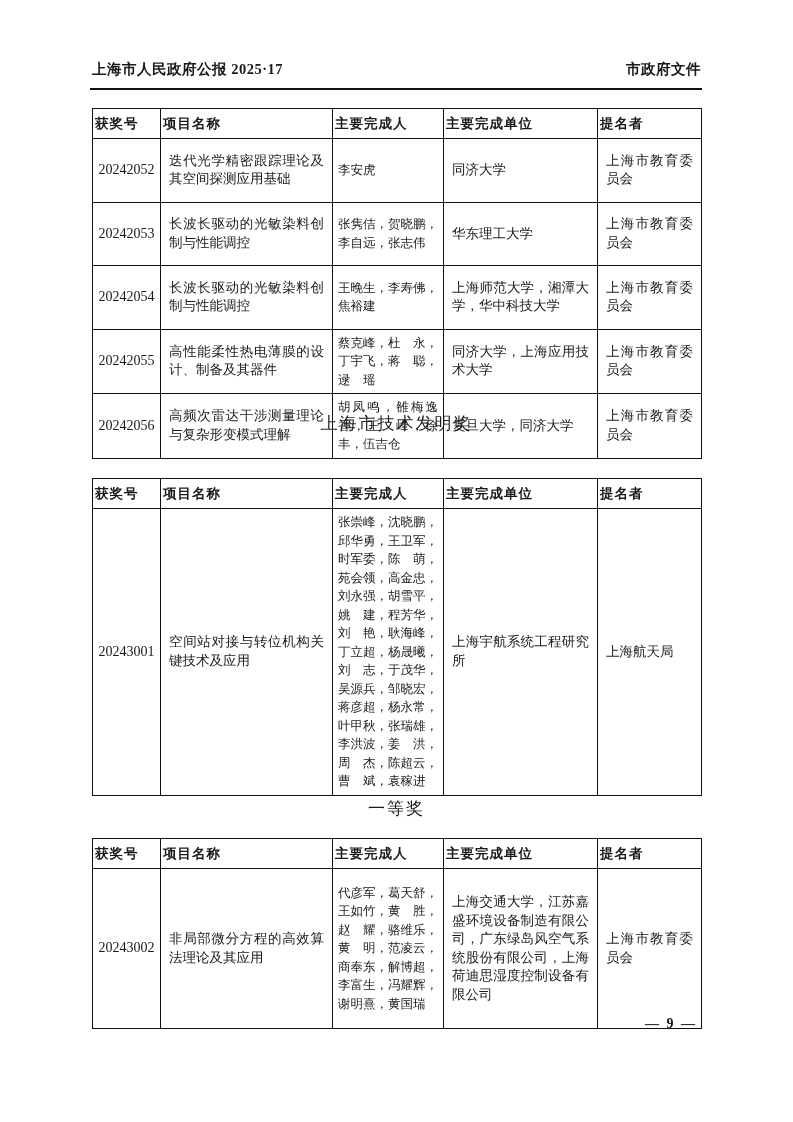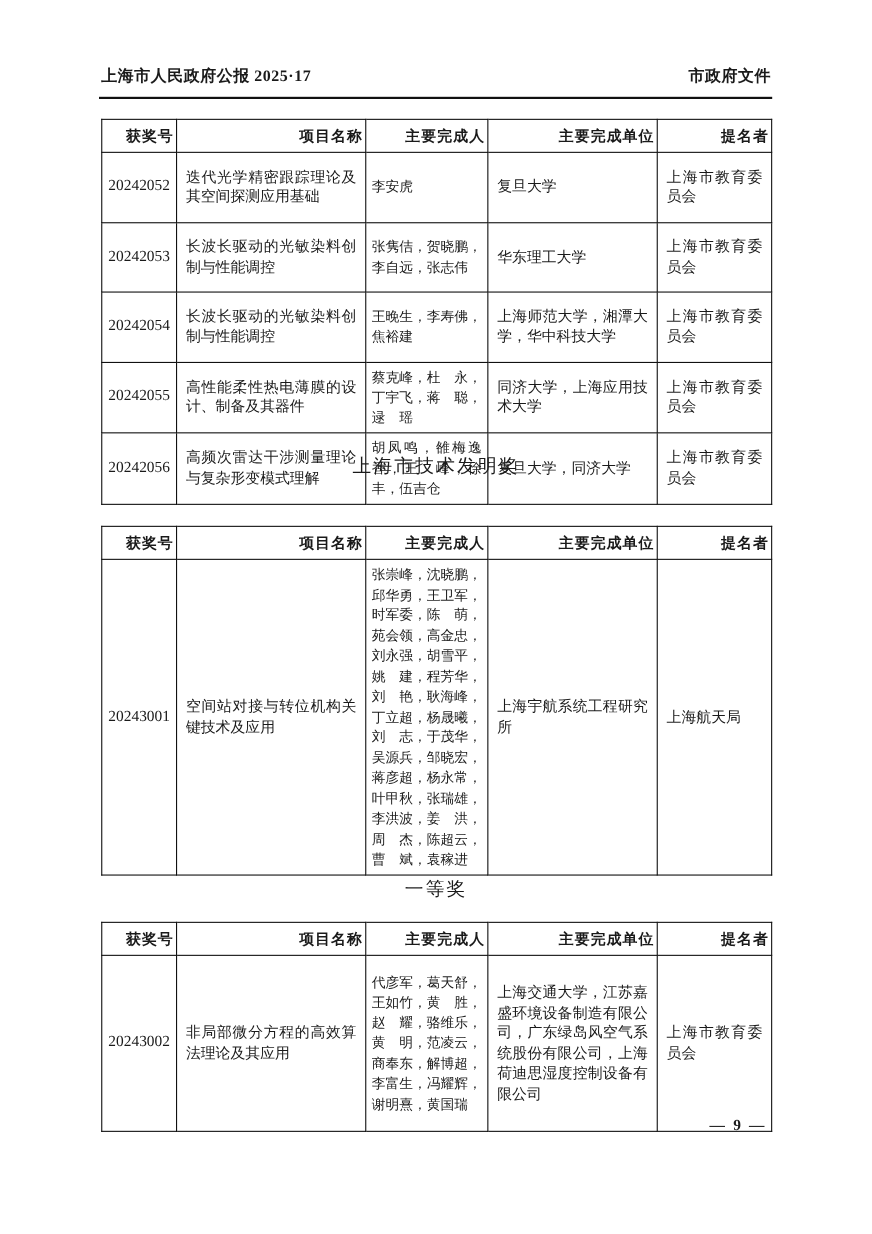--- a/index.html
+++ b/index.html
@@ -49,21 +49,21 @@
   .awards th, .awards td {
     border: 1px solid #111;
     vertical-align: middle;
     box-sizing: border-box;
   }
   .awards th {
     font-family: "Liberation Sans", "DejaVu Sans", sans-serif;
     font-weight: bold;
     font-size: 13.5px;
     height: 30px;
-    text-align: right;
+    text-align: left;
     letter-spacing: 1px;
     padding: 2px;
   }
   .awards td {
     font-size: 13.5px;
     line-height: 18.5px;
     padding: 4px 8px;
   }
   td.cell-id {
     text-align: center;
@@ -130,21 +130,21 @@
         <th>主要完成人</th>
         <th>主要完成单位</th>
         <th>提名者</th>
       </tr>
     </thead>
     <tbody>
       <tr class="rh-2line">
         <td class="cell-id">20242052</td>
         <td class="cell-just">迭代光学精密跟踪理论及其空间探测应用基础</td>
         <td class="cell-people">李安虎</td>
-        <td class="cell-just">复旦大学</td>
+        <td class="cell-just">同济大学</td>
         <td class="cell-just">上海市教育委员会</td>
       </tr>
       <tr class="rh-2line">
         <td class="cell-id">20242053</td>
         <td class="cell-just">长波长驱动的光敏染料创制与性能调控</td>
         <td class="cell-people">张隽佶，贺晓鹏，李自远，张志伟</td>
         <td class="cell-just">华东理工大学</td>
         <td class="cell-just">上海市教育委员会</td>
       </tr>
       <tr class="rh-2line">

